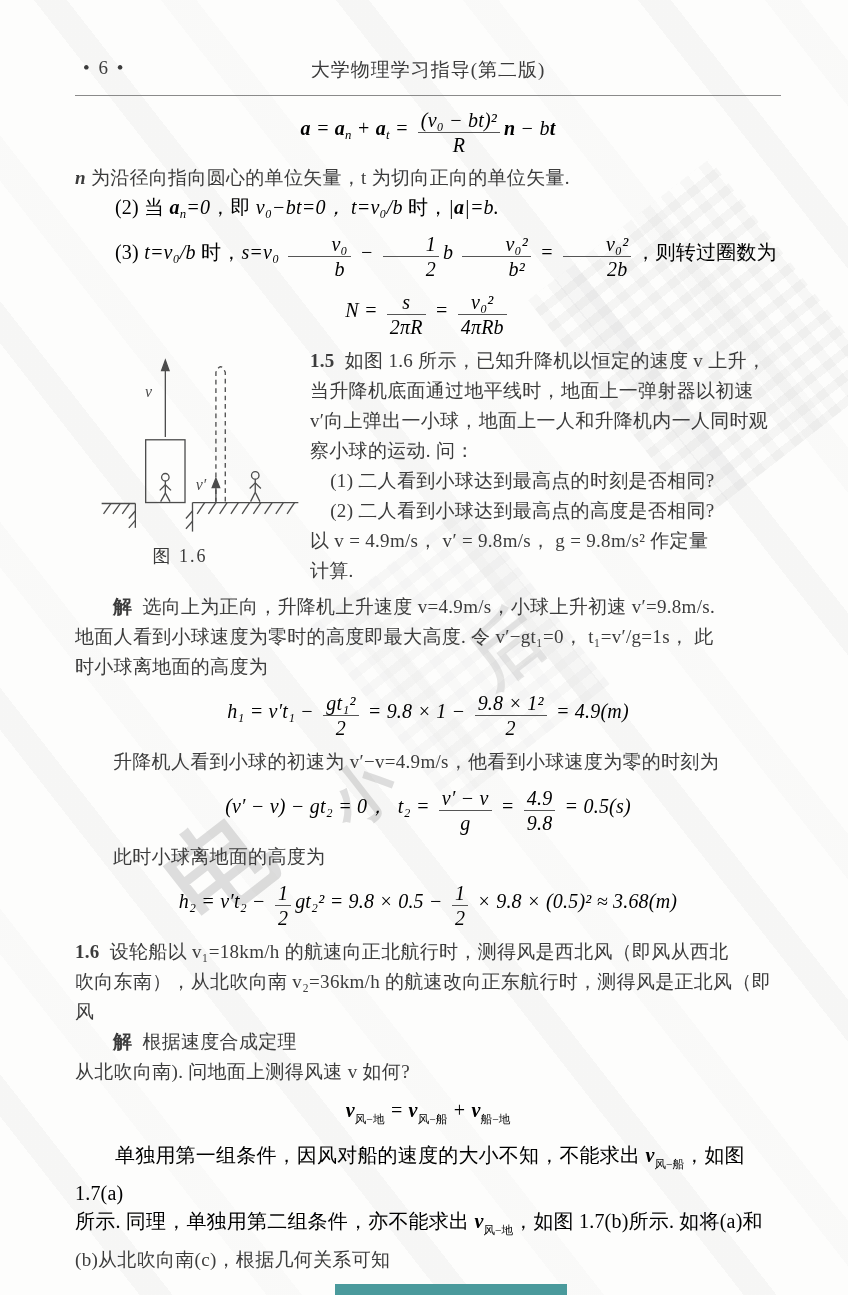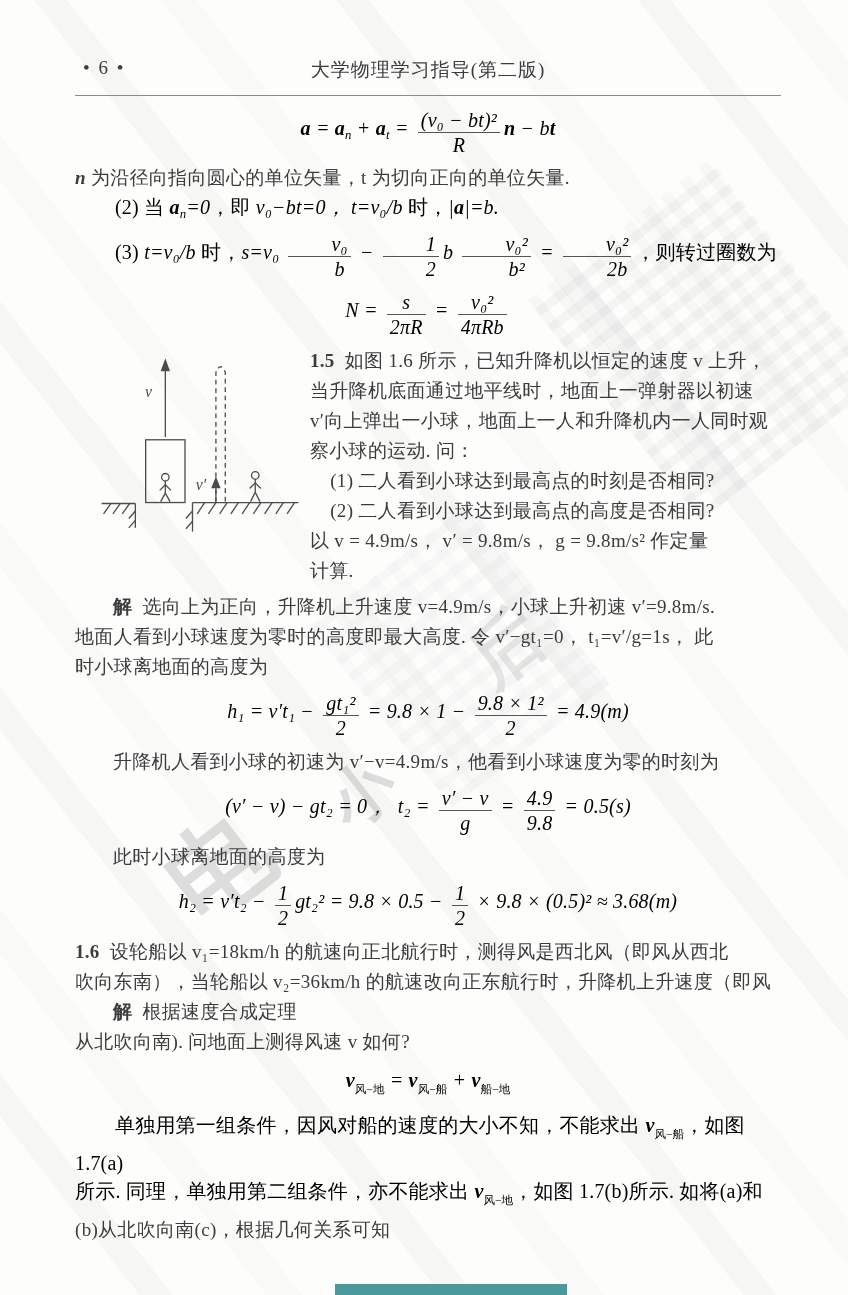--- a/index.html
+++ b/index.html
@@ -153,20 +153,21 @@
               <line x1="192" y1="140" x2="192" y2="154"></line>
               <line x1="192" y1="144" x2="186" y2="150"></line>
               <line x1="192" y1="144" x2="198" y2="150"></line>
               <line x1="192" y1="154" x2="187" y2="164"></line>
               <line x1="192" y1="154" x2="197" y2="164"></line>
             </g>
           </g>
           <text x="78" y="52" font-size="17" font-style="italic" fill="#4c4c4c" text-anchor="middle">v</text>
           <text x="134" y="152" font-size="17" font-style="italic" fill="#4c4c4c" text-anchor="middle">v′</text>
         </svg>
+        <figcaption class="figcaption">图 1.6</figcaption>
       </figure>
 
       <div class="prob">
         <div class="line"><span class="b">1.5</span><span>  如图 1.6 所示，已知升降机以恒定的速度 v 上升，</span></div>
         <div class="line">当升降机底面通过地平线时，地面上一弹射器以初速</div>
         <div class="line">v′向上弹出一小球，地面上一人和升降机内一人同时观</div>
         <div class="line">察小球的运动. 问：</div>
         <div class="line">    (1) 二人看到小球达到最高点的时刻是否相同?</div>
         <div class="line">    (2) 二人看到小球达到最高点的高度是否相同?</div>
         <div class="line">以 v = 4.9m/s， v′ = 9.8m/s， g = 9.8m/s² 作定量</div>
@@ -182,21 +183,21 @@
 
     <p class="line indent">升降机人看到小球的初速为 v′−v=4.9m/s，他看到小球速度为零的时刻为</p>
 
     <div class="formula center f-center-block"><span>(v′ − v) − gt₂ = 0，  t₂ = </span><span class="frac"><span class="num">v′ − v</span><span class="den">g</span></span><span> = </span><span class="frac"><span class="num">4.9</span><span class="den">9.8</span></span><span> = 0.5(s)</span></div>
 
     <p class="line indent">此时小球离地面的高度为</p>
 
     <div class="formula center f-center-block"><span>h₂ = v′t₂ − </span><span class="frac"><span class="num">1</span><span class="den">2</span></span><span>gt₂² = 9.8 × 0.5 − </span><span class="frac"><span class="num">1</span><span class="den">2</span></span><span> × 9.8 × (0.5)² ≈ 3.68(m)</span></div>
 
     <p class="line" style="margin-top:4px"><span class="b">1.6</span><span>  设轮船以 v₁=18km/h 的航速向正北航行时，测得风是西北风（即风从西北</span></p>
-    <p class="line">吹向东南），当轮船以 v₂=36km/h 的航速改向正东航行时，升降机上升速度（即风</p>
+    <p class="line">吹向东南），从北吹向南 v₂=36km/h 的航速改向正东航行时，测得风是正北风（即风</p>
     <p class="line indent"><span class="b">解</span><span>  根据速度合成定理</span></p>
 
     <p class="line">从北吹向南). 问地面上测得风速 v 如何?</p>
 
     <div class="formula center f-center-block"><span class="bi">v</span><span class="sbc">风−地</span><span> = </span><span class="bi">v</span><span class="sbc">风−船</span><span> + </span><span class="bi">v</span><span class="sbc">船−地</span></div>
 
     <p class="line formula indent" style="text-align:left"><span class="up">单独用第一组条件，因风对船的速度的大小不知，不能求出 </span><span class="bi">v</span><span class="sbc">风−船</span><span class="up">，如图 1.7(a)</span></p>
     <p class="line formula" style="text-align:left"><span class="up">所示. 同理，单独用第二组条件，亦不能求出 </span><span class="bi">v</span><span class="sbc">风−地</span><span class="up">，如图 1.7(b)所示. 如将(a)和</span></p>
     <p class="line">(b)从北吹向南(c)，根据几何关系可知</p>
 

